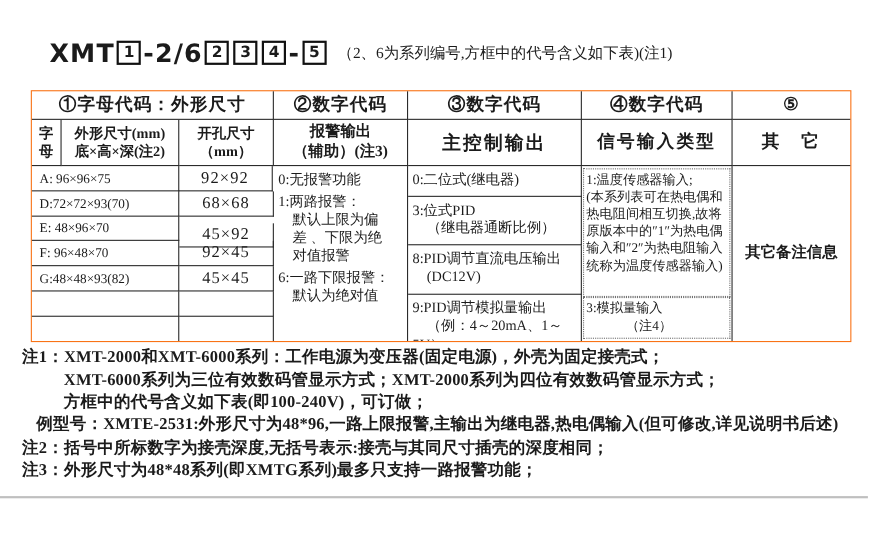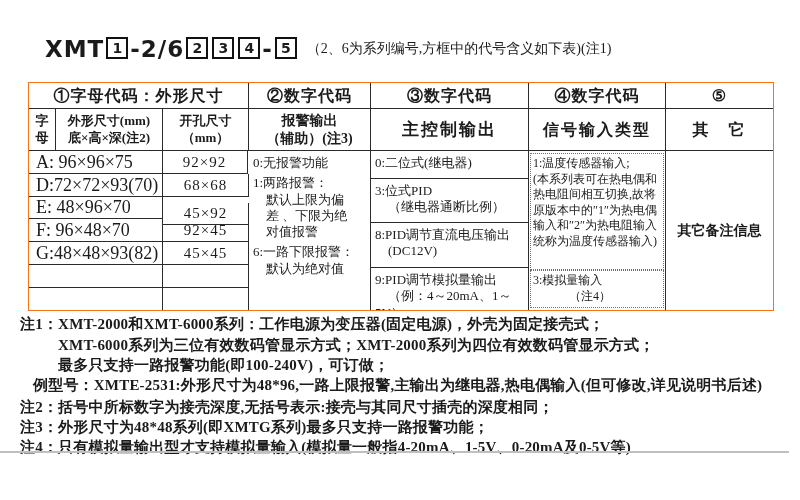--- a/index.html
+++ b/index.html
@@ -16,21 +16,21 @@
   
   #spec-table{position:absolute;left:28px;top:82px;width:744px;height:227px;
               border:1px solid #f97316;box-sizing:content-box;}
   .cell{position:absolute;box-sizing:border-box;display:flex;align-items:center;
         justify-content:center;text-align:center;line-height:1.25;overflow:hidden;}
   .br{border-right:1px solid #2b2b2b;} .bb{border-bottom:1px solid #2b2b2b;}
   .pre{white-space:pre-line;}
   .h1{font-size:16px;font-weight:bold;letter-spacing:1px;}
   .h2s{font-size:13px;font-weight:bold;}
   .h2b{font-size:16px;font-weight:bold;letter-spacing:2px;}
-  .dim{font-size:18px;justify-content:flex-start;text-align:right;padding-left:7px;white-space:nowrap;}
+  .dim{font-size:12px;justify-content:flex-start;text-align:right;padding-left:7px;white-space:nowrap;}
   .hole{font-size:15px;letter-spacing:1px;}
   .smallbody{font-size:13px;justify-content:flex-start;align-items:flex-start;
              text-align:left;padding:4px 2px 0 4px;}
   .alarm-item{margin-bottom:4px;white-space:pre-line;}
   .dotted-box{position:absolute;box-sizing:border-box;border:1px dotted #6f6f6f;
               font-size:12px;line-height:1.3;text-align:left;padding:2px 1px 2px 2px;
               white-space:pre-line;}
   
   .note-line{position:absolute;font-size:15px;font-weight:600;white-space:nowrap;
              letter-spacing:0.2px;}
@@ -107,20 +107,19 @@
 统称为温度传感器输入)</div>
       <div class="dotted-box" style="left:1px;top:119px;width:134px;height:38px;">3:模拟量输入
 　　　（注4）</div>
     </div>
 
     <div class="cell" style="left:637px;top:68px;width:107px;height:159px;font-size:14px;font-weight:bold;">其它备注信息</div>
   </div>
 
   <div class="note-line" style="left:20px;top:315px;">注1：XMT-2000和XMT-6000系列：工作电源为变压器(固定电源)，外壳为固定接壳式；</div>
   <div class="note-line" style="left:58px;top:336px;">XMT-6000系列为三位有效数码管显示方式；XMT-2000系列为四位有效数码管显示方式；</div>
-  <div class="note-line" style="left:58px;top:356px;">最多只支持一路报警功能(即100-240V)，可订做；</div>
+  <div class="note-line" style="left:58px;top:356px;">方框中的代号含义如下表(即100-240V)，可订做；</div>
   <div class="note-line" style="left:33px;top:376px;">例型号：XMTE-2531:外形尺寸为48*96,一路上限报警,主输出为继电器,热电偶输入(但可修改,详见说明书后述)</div>
   <div class="note-line" style="left:20px;top:398px;">注2：括号中所标数字为接壳深度,无括号表示:接壳与其同尺寸插壳的深度相同；</div>
   <div class="note-line" style="left:20px;top:418px;">注3：外形尺寸为48*48系列(即XMTG系列)最多只支持一路报警功能；</div>
-  <div class="note-line" style="left:20px;top:438px;">注4：只有模拟量输出型才支持模拟量输入(模拟量一般指4-20mA、1-5V、0-20mA及0-5V等)</div>
 
   <div id="bottom-divider"></div>
 </div>
 
 </body></html>

